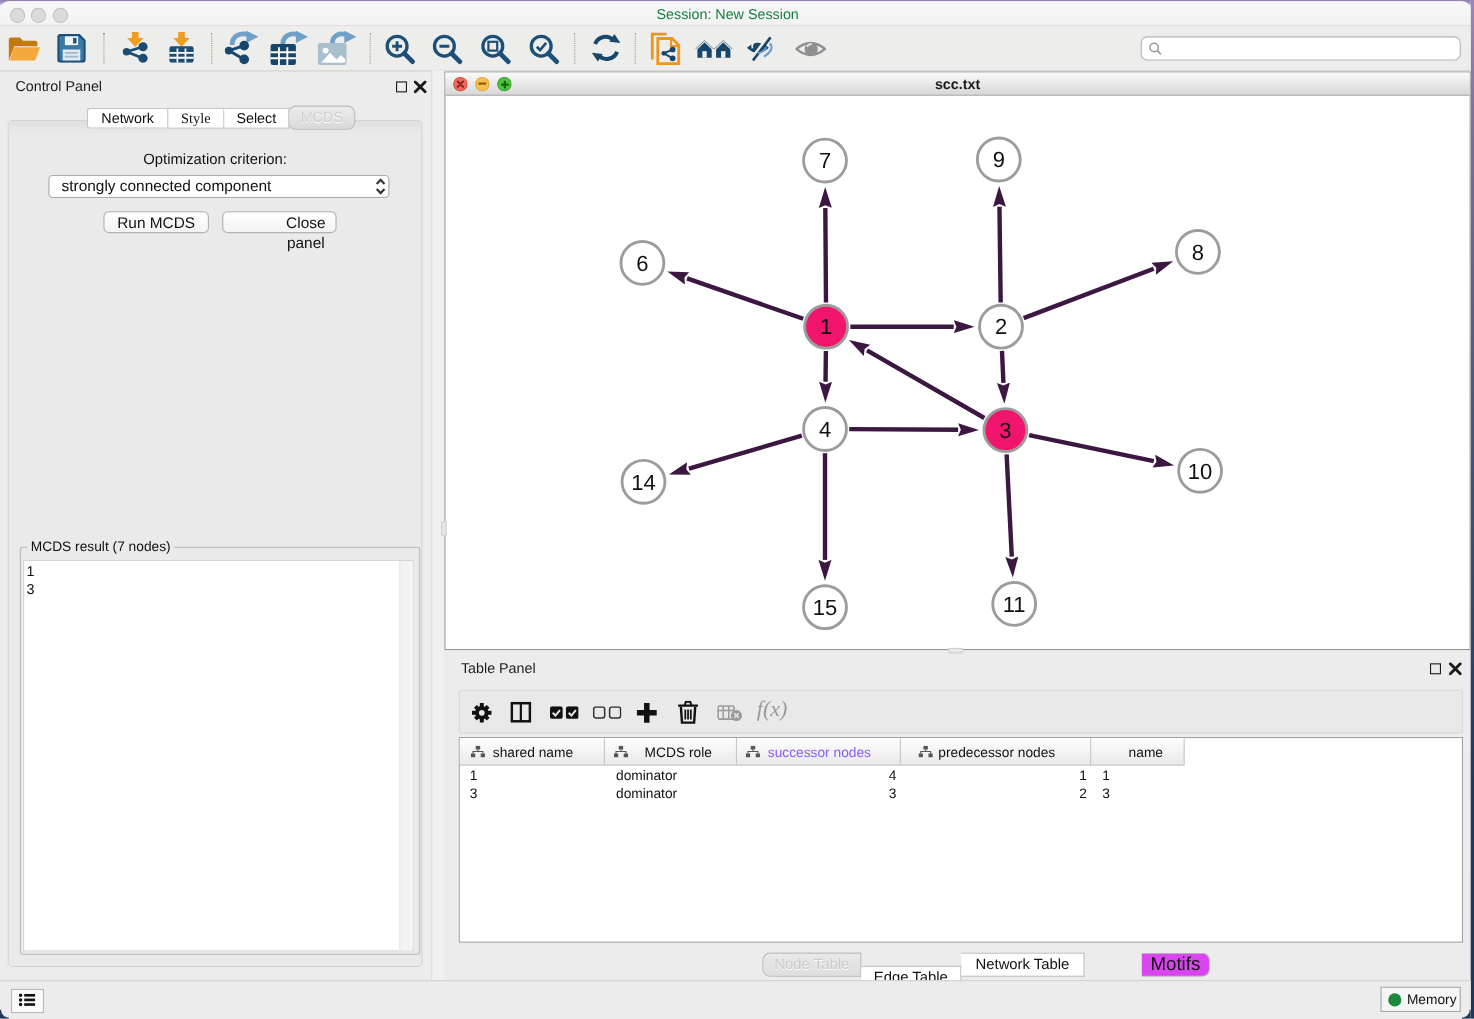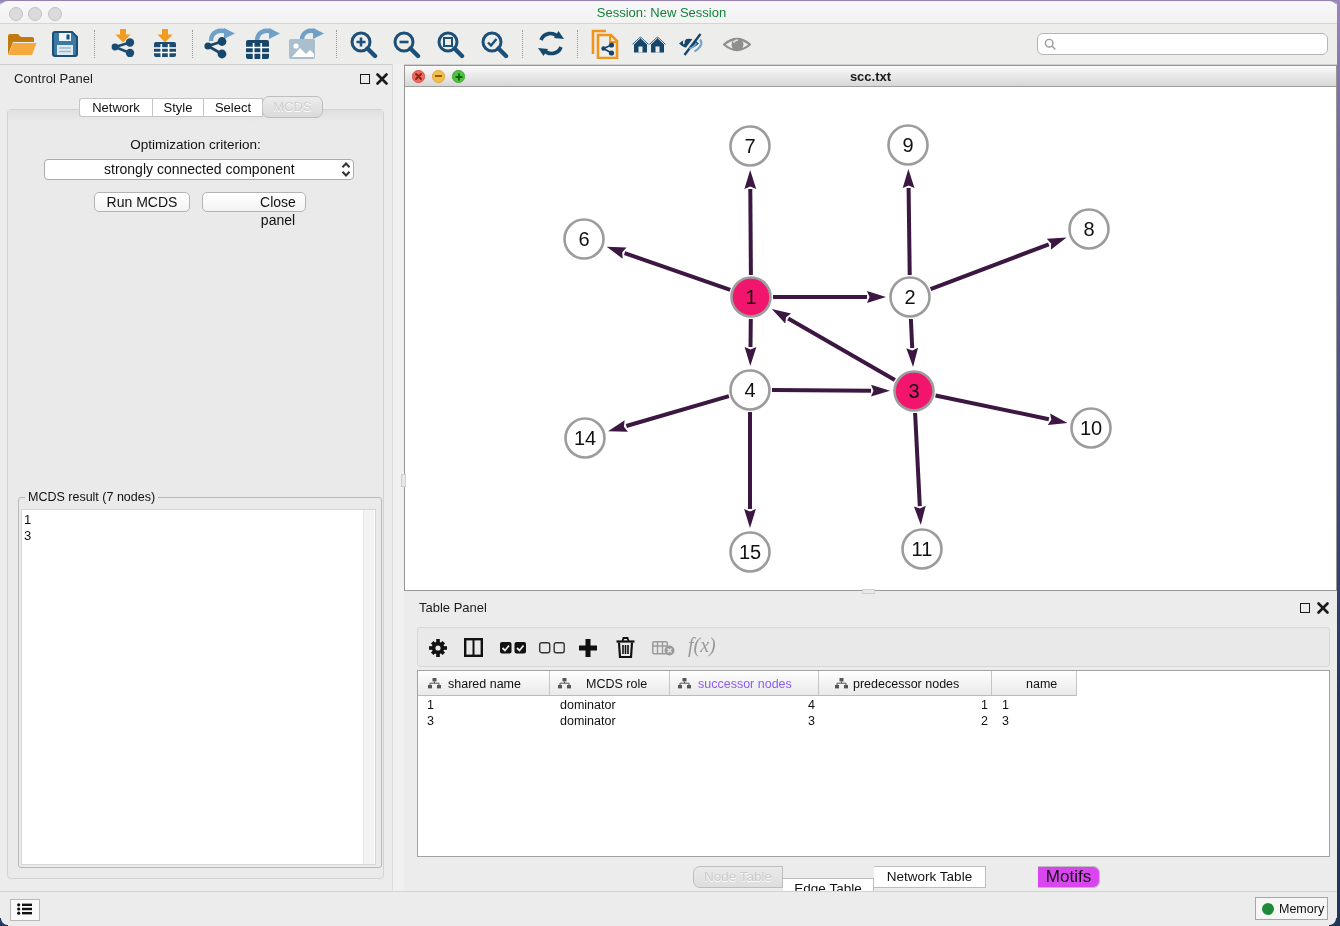--- a/index.html
+++ b/index.html
@@ -157,26 +157,26 @@
 <div class="abs" style="left:360px;top:74px;width:8px;height:8px;border:1.6px solid #1a1a1a;"></div>
 <svg class="abs" style="left:376px;top:73px;" width="12" height="12" viewBox="0 0 12 12">
     <path d="M1.5,1.5 L10.5,10.5 M10.5,1.5 L1.5,10.5" stroke="#1a1a1a" stroke-width="2.6" stroke-linecap="round"></path>
   </svg>
 
 <div class="abs" style="left:7px;top:109px;width:377px;height:770px;background:#eaeaea;border:1px solid #d2d2d2;border-radius:4px;box-sizing:border-box;"></div>
 <div class="abs" style="left:8px;top:110px;width:375px;height:12px;background:linear-gradient(#e0e0e0,#eaeaea);"></div>
 
 <div class="abs" style="left:262px;top:96px;width:61px;height:22px;background:linear-gradient(#ececec,#dadada);border:1px solid #bdbdbd;border-radius:7px;box-sizing:border-box;text-align:center;font-size:13px;line-height:20px;color:#cfcfcf;text-shadow:0 1px 0 #fff;">MCDS</div>
 <div class="abs" style="left:79px;top:98px;width:73px;height:19px;background:#fff;border:1px solid #c5c5c5;border-right:none;border-radius:3px 0 0 3px;box-sizing:border-box;text-align:center;font-size:13px;line-height:17px;color:#111;">Network</div>
-<div class="abs" style="left:152px;top:98px;width:52px;height:19px;background:#fff;border:1px solid #c5c5c5;box-sizing:border-box;text-align:center;font-size:13px;line-height:17px;color:#111;">Style</div>
+<div class="abs" style="left:152px;top:98px;width:52px;height:19px;background:#fff;border:1px solid #c5c5c5;box-sizing:border-box;text-align:center;font-size:13px;line-height:17px;color:#111;font-family:Liberation Serif, serif;">Style</div>
 <div class="abs" style="left:204px;top:98px;width:59px;height:19px;background:#fff;border:1px solid #c5c5c5;border-left:none;box-sizing:border-box;text-align:center;font-size:13px;line-height:17px;color:#111;">Select</div>
 
 <div class="abs" style="left:8px;top:137px;width:375px;text-align:center;font-size:13.5px;color:#111;">Optimization criterion:</div>
 <div class="abs" style="left:44px;top:159px;width:310px;height:21px;background:#fff;border:1px solid #ababab;border-radius:4px;box-sizing:border-box;"></div>
-<div class="abs" style="left:56px;top:161px;font-size:14px;color:#111;margin-left:48px;">strongly connected component</div>
+<div class="abs" style="left:56px;top:161px;font-size:14px;color:#111;">strongly connected component</div>
 <svg class="abs" style="left:340px;top:162px;" width="12" height="15" viewBox="0 0 12 15">
     <path d="M2.5,5.2 L6,1.5 L9.5,5.2" fill="none" stroke="#333" stroke-width="2"></path>
     <path d="M2.5,9.8 L6,13.5 L9.5,9.8" fill="none" stroke="#333" stroke-width="2"></path>
   </svg>
 <div class="abs" style="left:94px;top:192px;width:96px;height:20px;background:linear-gradient(#fff,#f3f3f3);border:1px solid #b3b3b3;border-radius:5px;box-sizing:border-box;text-align:center;font-size:14px;line-height:18px;color:#111;">Run MCDS</div>
 <div class="abs" style="left:202px;top:192px;width:104px;height:20px;background:linear-gradient(#fff,#f3f3f3);border:1px solid #b3b3b3;border-radius:5px;box-sizing:border-box;text-align:center;font-size:14px;line-height:18px;color:#111;padding-left:48px;">Close panel</div>
 
 <div class="abs" style="left:18px;top:497px;width:364px;height:371px;border:1px solid #b9b9b9;border-radius:3px;box-sizing:border-box;"></div>
 <div class="abs" style="left:25px;top:490px;background:#eaeaea;padding:0 3px;font-size:12.5px;color:#111;">MCDS result (7 nodes)</div>
 <div class="abs" style="left:21px;top:509px;width:355px;height:356px;background:#fff;border:1px solid #d6d6d6;box-sizing:border-box;"></div>

